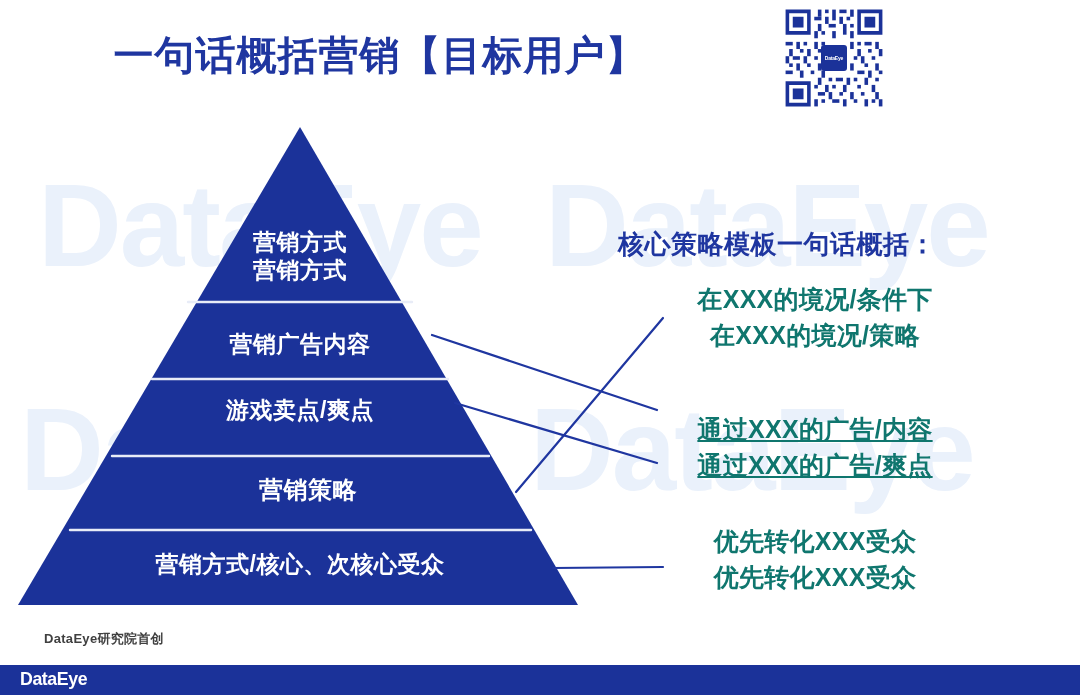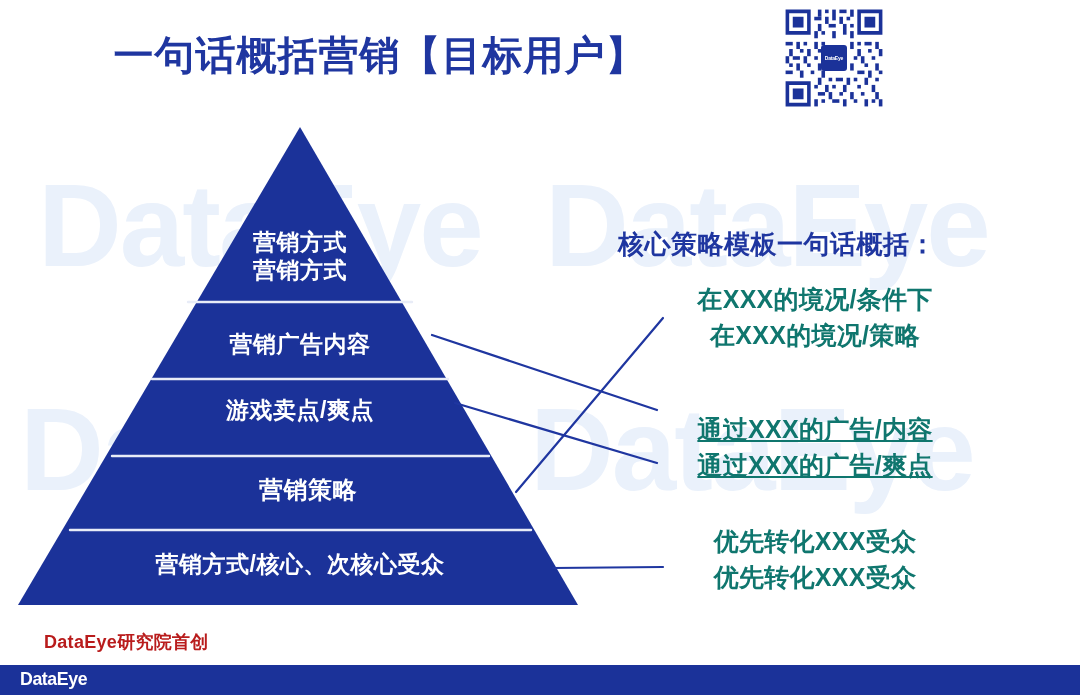--- a/index.html
+++ b/index.html
@@ -126,23 +126,23 @@
     font-family: "Liberation Sans", sans-serif;
   }
   .rt-b1 { left: 655px; top: 282px; width: 320px; }
   .rt-b2 { left: 655px; top: 412px; width: 320px; text-decoration: underline; }
   .rt-b3 { left: 655px; top: 524px; width: 320px; }
 
   
   .credit {
     position: absolute;
     left: 22px; top: 630px;
-    font-size: 18px;
-    font-weight: 700;
-    color: #b91c1c;
+    font-size: 13px;
+    font-weight: 700;
+    color: #404040;
     letter-spacing: 0.3px;
     z-index: 5;
     font-family: "Liberation Sans", sans-serif;
     padding-left: 22px;
   }
   .footbar {
     position: absolute;
     left: 0; top: 665px;
     width: 1080px; height: 30px;
     background: #1b3299;

